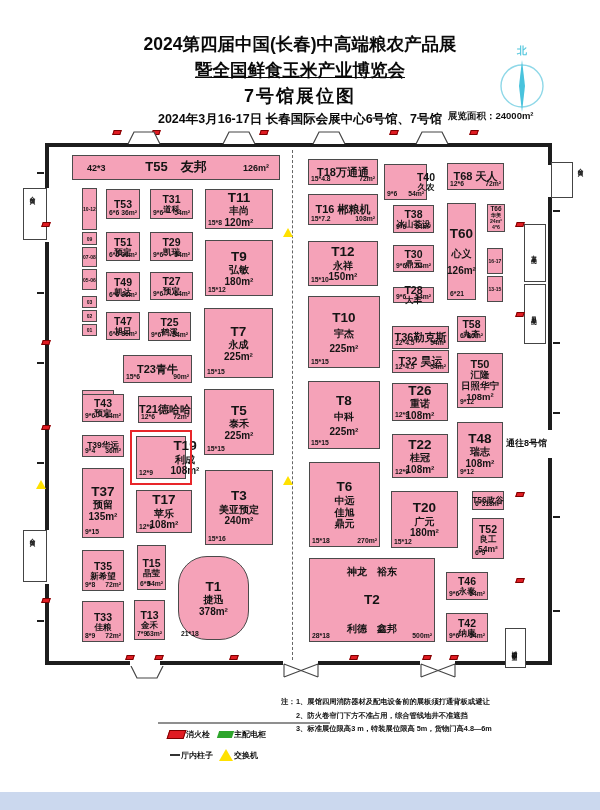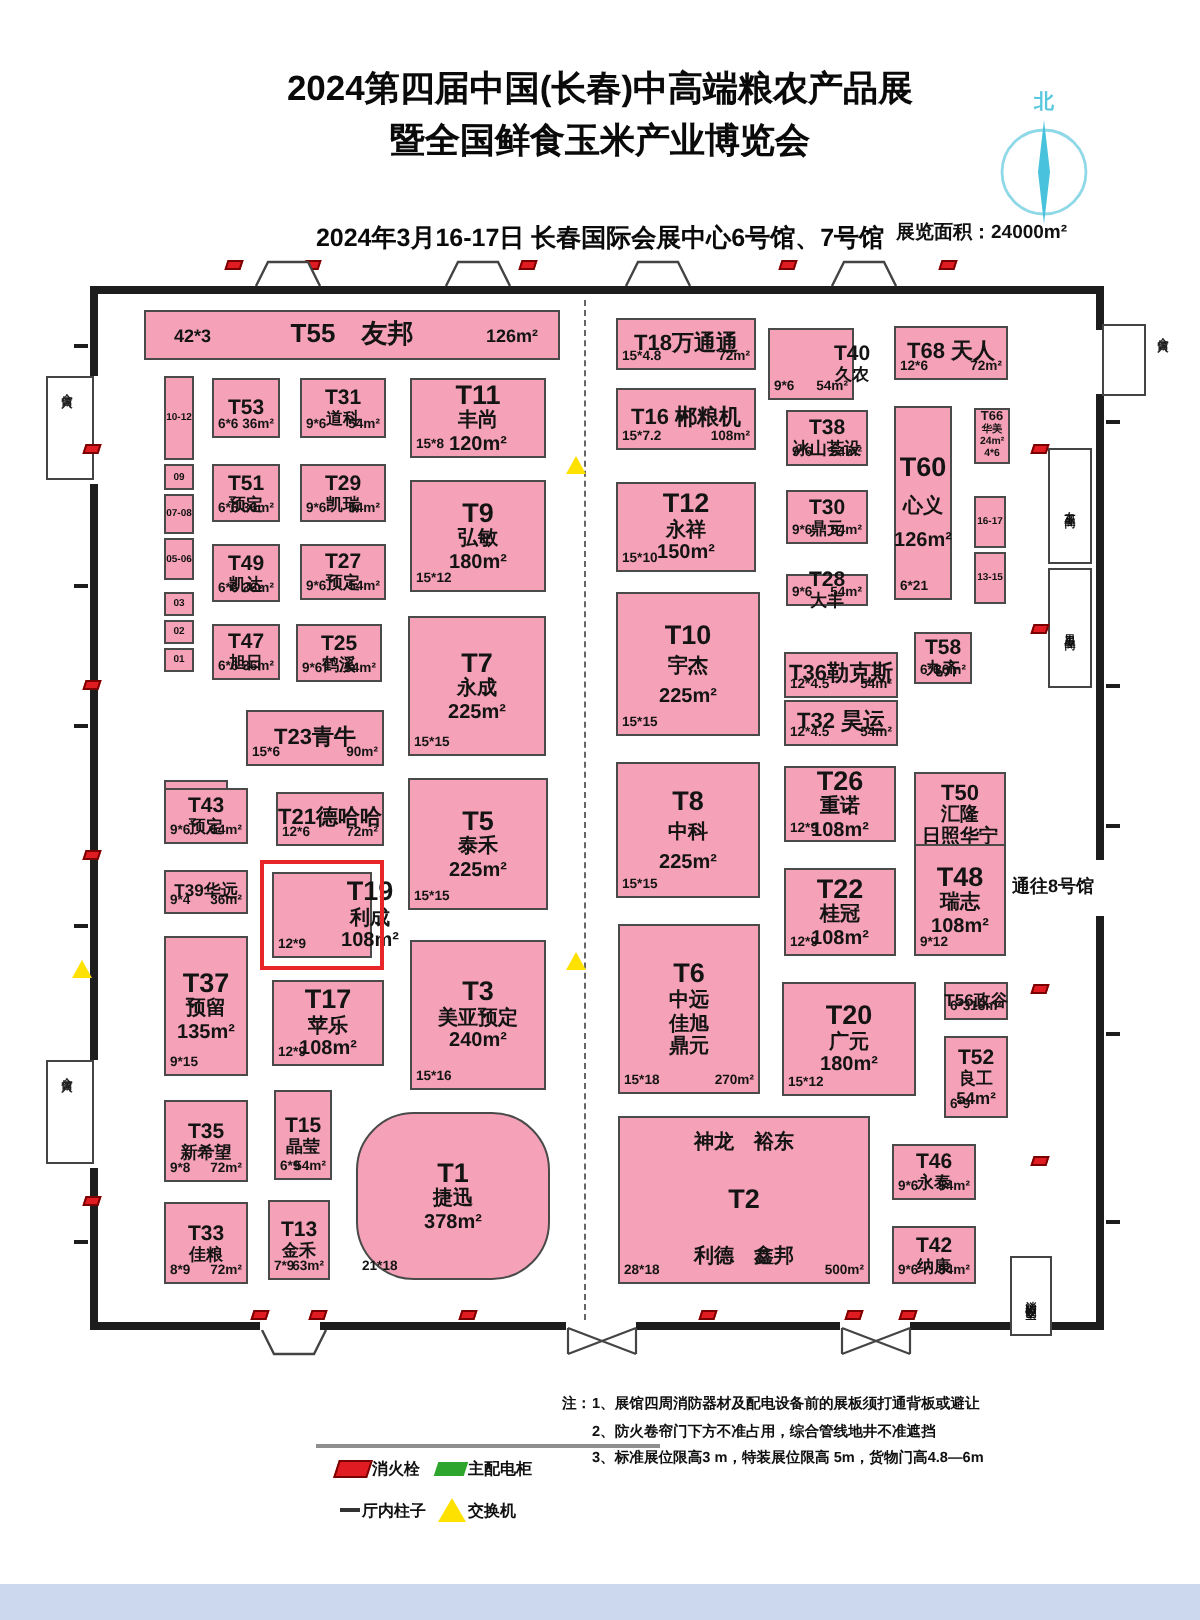--- a/index.html
+++ b/index.html
@@ -1,20 +1,20 @@
 <!DOCTYPE html>
 <html><head>
 <meta charset="utf-8">
 <style>
   html,body{margin:0;padding:0;background:#fff;}
   .page{position:relative;width:600px;height:810px;background:#fff;overflow:hidden;
         font-family:"Liberation Sans","DejaVu Sans",sans-serif;color:#111;}
   .ttl{position:absolute;left:0;width:600px;text-align:center;font-weight:700;color:#0a0a0a;}
   .t1{top:32px;font-size:17.5px;}
-  .t2{top:58px;font-size:17.5px;}
+  .t2{top:58px;font-size:17.5px;text-decoration:underline;}
   .t3{top:84px;font-size:18px;letter-spacing:2px;}
   .tdate{top:111px;font-size:12.5px;}
   .area-label{position:absolute;left:448px;top:110px;font-size:9.5px;font-weight:700;}
   .compass{position:absolute;left:494px;top:42px;}
   .compass-n{position:absolute;left:494px;top:44px;width:56px;text-align:center;
              color:#57c8de;font-size:10px;font-weight:700;}
   
   .wall{position:absolute;background:#1d1d1d;}
   .dash{position:absolute;border-left:1.5px dashed #666;}
   .doorbox{position:absolute;background:#fff;border:1.3px solid #444;box-sizing:border-box;}
@@ -65,20 +65,21 @@
   .notes .nl{grid-column:2;margin-bottom:4.5px;}
   .bottom-band{position:absolute;left:0;top:792px;width:600px;height:18px;background:#cbd8ee;}
 </style>
 </head>
 <body>
 
 <div class="page">
 
   <div class="ttl t1">2024第四届中国(长春)中高端粮农产品展</div>
   <div class="ttl t2">暨全国鲜食玉米产业博览会</div>
+  <div class="ttl t3">7号馆展位图</div>
   <div class="ttl tdate">2024年3月16-17日  长春国际会展中心6号馆、7号馆</div>
 
   <div class="compass">
     <svg width="56" height="72" viewBox="0 0 56 72">
       <circle cx="28" cy="44" r="21" fill="none" stroke="#8fd8e8" stroke-width="1.4"></circle>
       <path d="M28 18 L31 44 L28 70 L25 44 Z" fill="#49c3dd"></path>
     </svg>
   </div>
   <div class="compass-n">北</div>
   <div class="area-label">展览面积：24000m²</div>
@@ -246,21 +247,21 @@
         <div class="ln">泰禾</div>
         <div class="ln">225m²</div>
         <span class="bl">15*15</span>
       </div>
       <div class="booth l" style="left: 205px; top: 470px; width: 68px; height: 75px;">
         <div class="ln idl">T3</div>
         <div class="ln">美亚预定</div>
         <div class="ln">240m²</div>
         <span class="bl">15*16</span>
       </div>
-      <div class="booth l" style="left: 178px; top: 556px; width: 97px; height: 84px; border-radius: 29px;">
+      <div class="booth l" style="left: 178px; top: 556px; width: 71px; height: 84px; border-radius: 29px;">
         <div class="ln idl">T1</div>
         <div class="ln">捷迅</div>
         <div class="ln">378m²</div>
         <span class="bl">21*18</span>
       </div>
       <div class="booth m" style="left: 308px; top: 159px; width: 70px; height: 26px;">
         <div class="ln idl">T18万通通</div>
         <span class="bl">15*4.8</span>
         <span class="br">72m²</span>
       </div>
@@ -331,21 +332,21 @@
         <div class="ln idl">T32 昊运</div>
         <span class="bl">12*4.5</span>
         <span class="br">54m²</span>
       </div>
       <div class="booth s" style="left: 457px; top: 316px; width: 29px; height: 26px;">
         <div class="ln idl">T58</div>
         <div class="ln">九齐</div>
         <span class="bl">6*6</span>
         <span class="br">36m²</span>
       </div>
-      <div class="booth m" style="left: 457px; top: 353px; width: 46px; height: 55px; margin-top: 33px;">
+      <div class="booth m" style="left: 457px; top: 353px; width: 46px; height: 55px;">
         <div class="ln idl">T50</div>
         <div class="ln">汇隆</div>
         <div class="ln">日照华宁</div>
         <div class="ln">108m²</div>
         <span class="bl">9*12</span>
       </div>
       <div class="booth l" style="left: 308px; top: 381px; width: 72px; height: 68px; row-gap: 3px;">
         <div class="ln idl">T8</div>
         <div class="ln">中科</div>
         <div class="ln">225m²</div>

